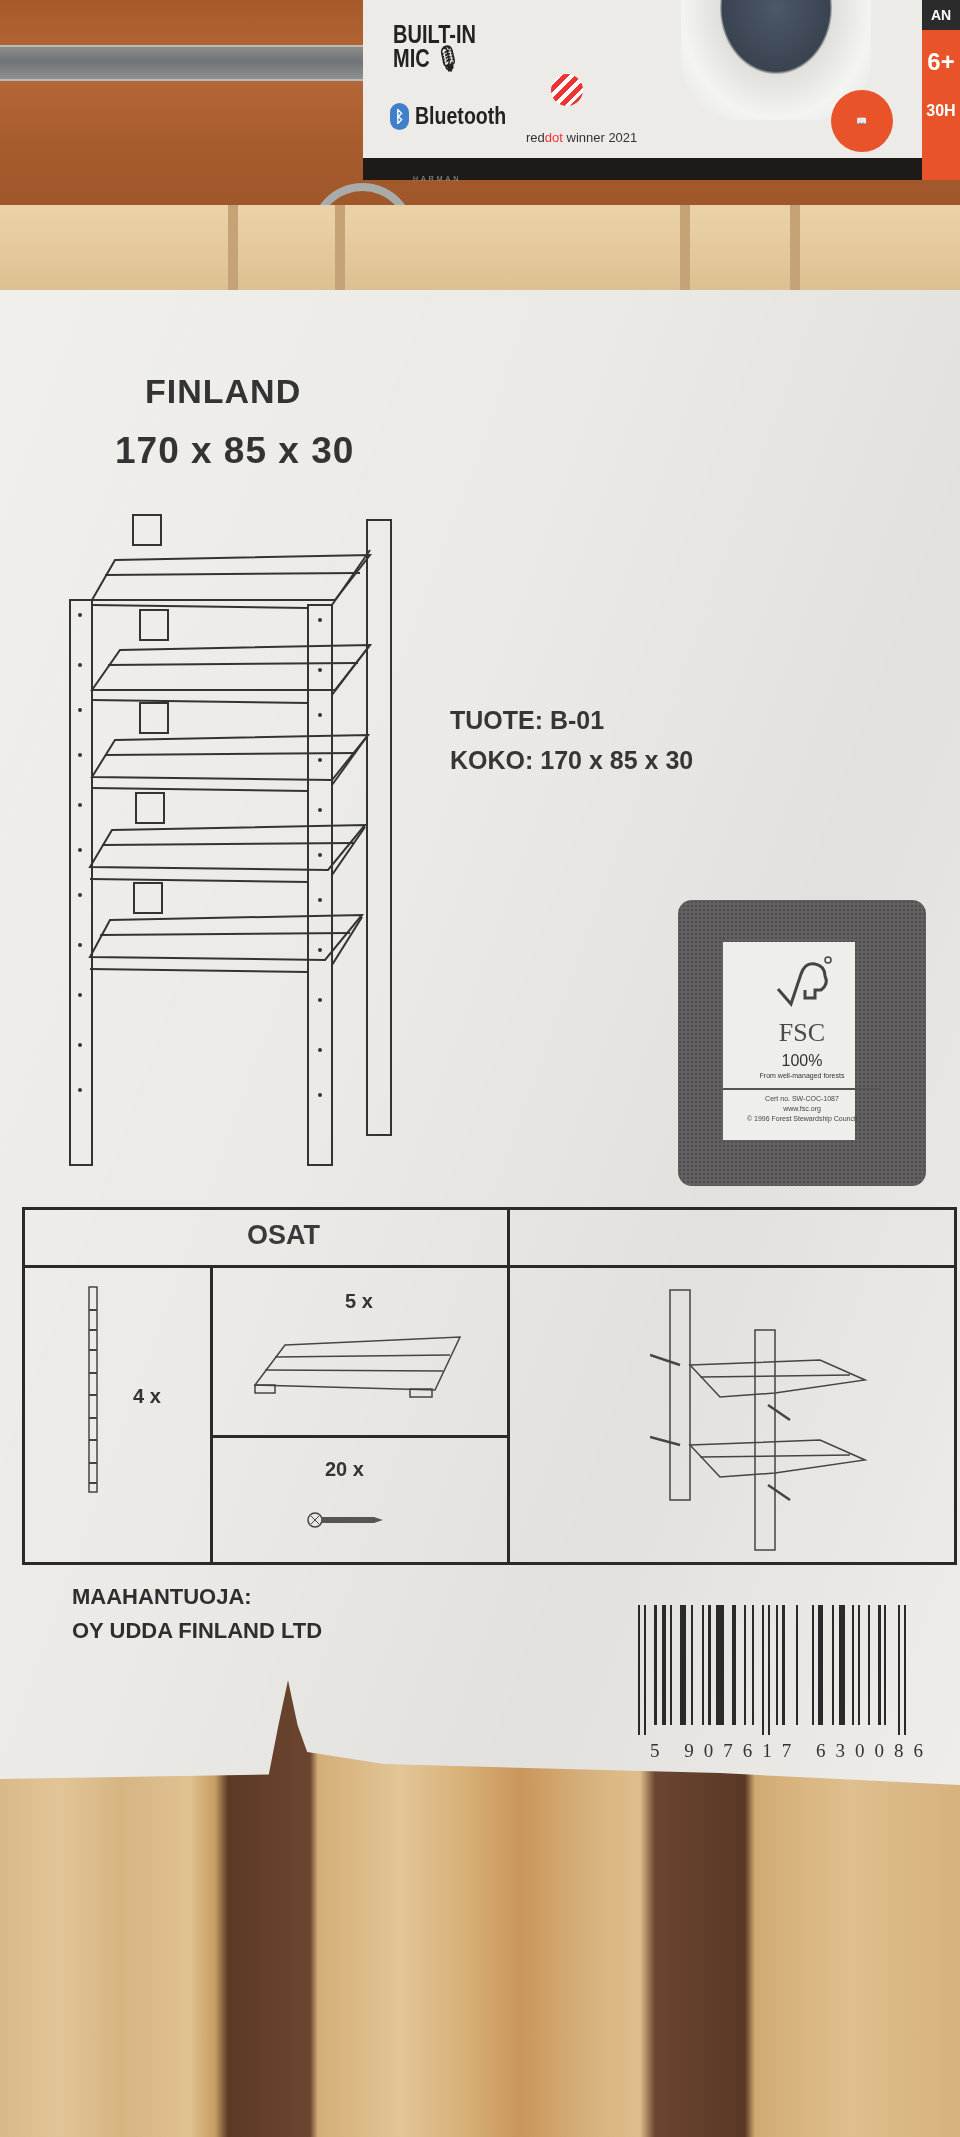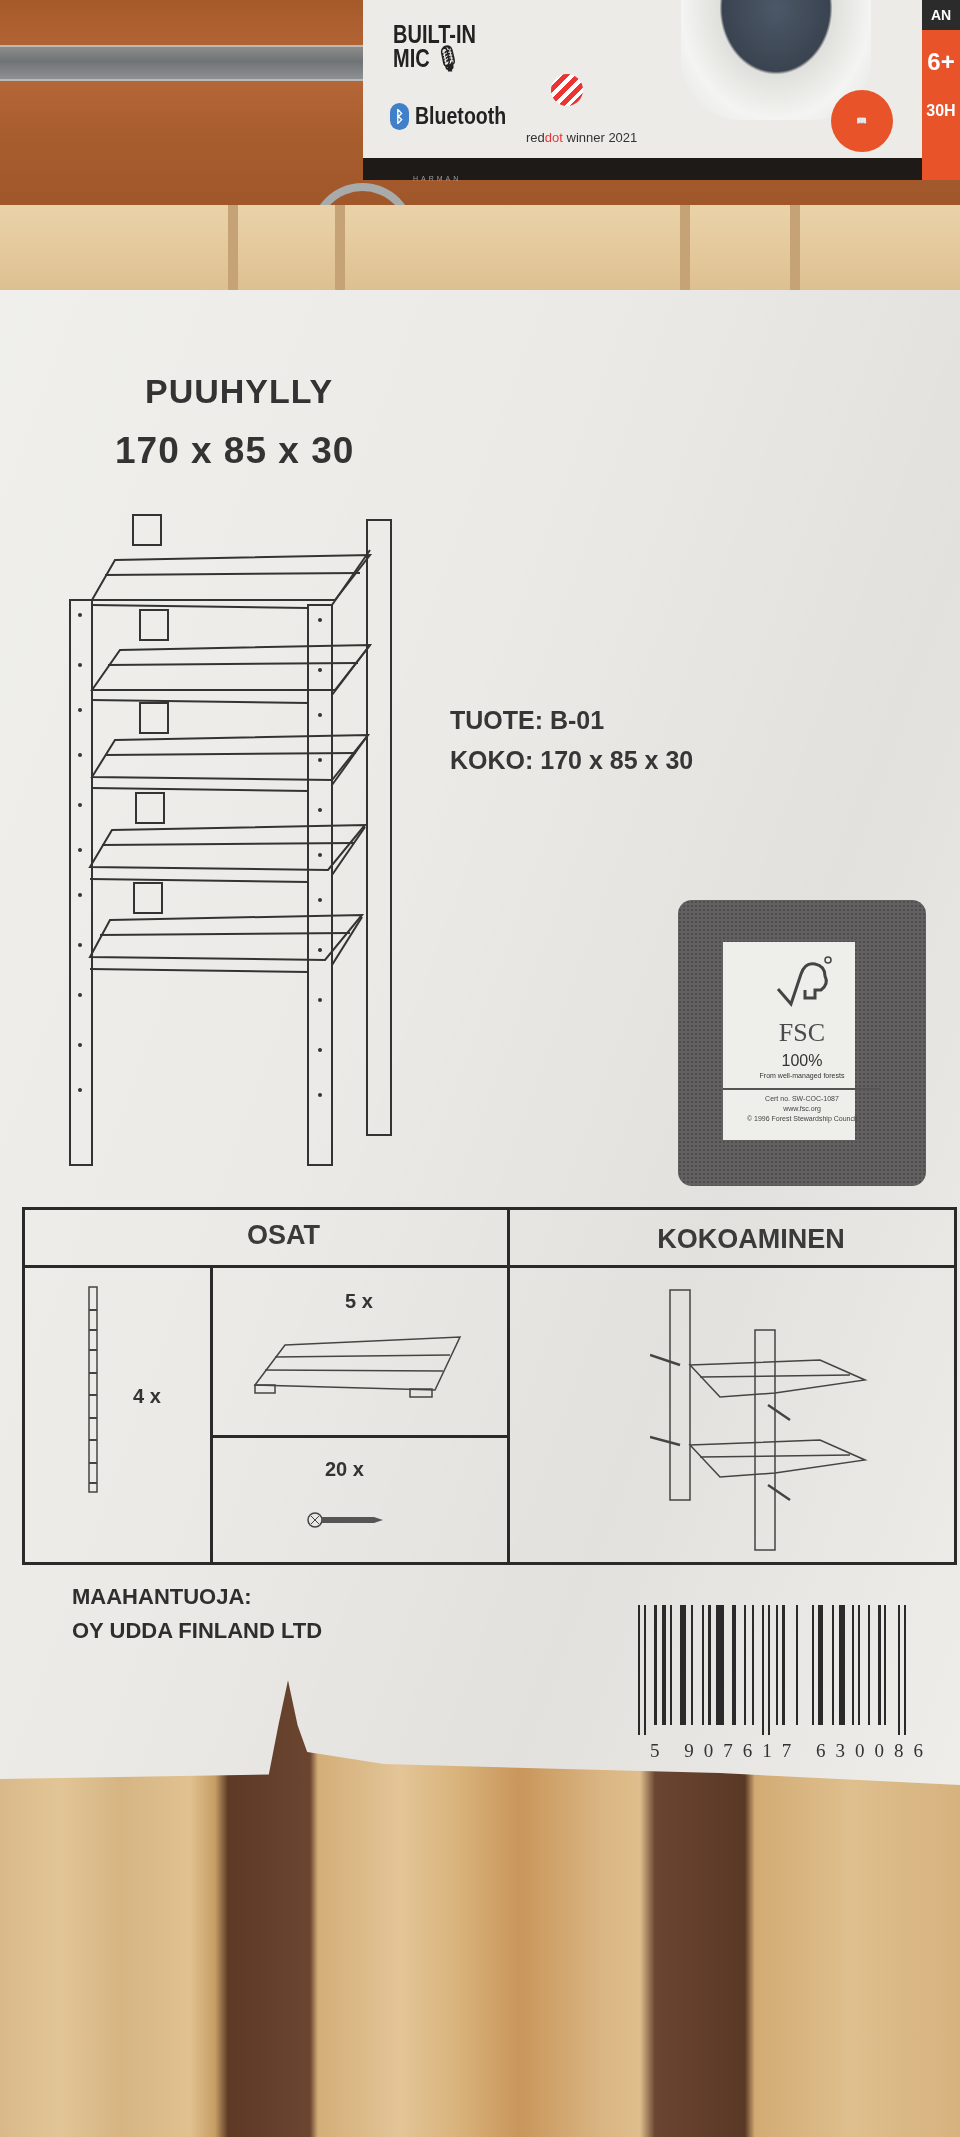--- a/index.html
+++ b/index.html
@@ -118,21 +118,21 @@
 
 <div class="boards"></div>
 <div class="board-top"></div>
 <div class="board-gap" style="left:228px"></div>
 <div class="board-gap" style="left:335px"></div>
 <div class="board-gap" style="left:680px"></div>
 <div class="board-gap" style="left:790px"></div>
 
 <div class="label"></div>
 
-<div class="title">PUUHYLLY</div>
+<div class="title">FINLAND</div>
 <div class="title-dims">170 x 85 x 30</div>
 
 <div class="product">
   <div>TUOTE: B-01</div>
   <div>KOKO: 170 x 85 x 30</div>
 </div>
 
 <svg class="shelf-drawing" viewBox="0 0 340 670" fill="none" stroke="#333" stroke-width="2">
 
   <rect x="73" y="10" width="28" height="30"></rect>
@@ -213,21 +213,20 @@
   </div>
 </div>
 
 <div class="table">
   <div class="hline" style="left:0; top:55px; width:932px;"></div>
   <div class="vline" style="left:482px; top:0; height:355px;"></div>
   <div class="vline" style="left:185px; top:55px; height:300px;"></div>
   <div class="hline" style="left:185px; top:225px; width:297px;"></div>
 
   <div class="th" style="left:0; width:482px; top:10px;">OSAT</div>
-  <div class="th" style="left:485px; width:447px; top:14px;">KOKOAMINEN</div>
 
   <svg style="position:absolute; left:60px; top:75px;" width="16" height="210">
     <rect x="4" y="2" width="8" height="205" fill="none" stroke="#444" stroke-width="1.5"></rect>
     <g stroke="#444" stroke-width="2">
         <line x1="4" y1="25" x2="12" y2="25"></line>
         <line x1="4" y1="45" x2="12" y2="45"></line>
         <line x1="4" y1="65" x2="12" y2="65"></line>
         <line x1="4" y1="88" x2="12" y2="88"></line>
         <line x1="4" y1="110" x2="12" y2="110"></line>
         <line x1="4" y1="133" x2="12" y2="133"></line>

